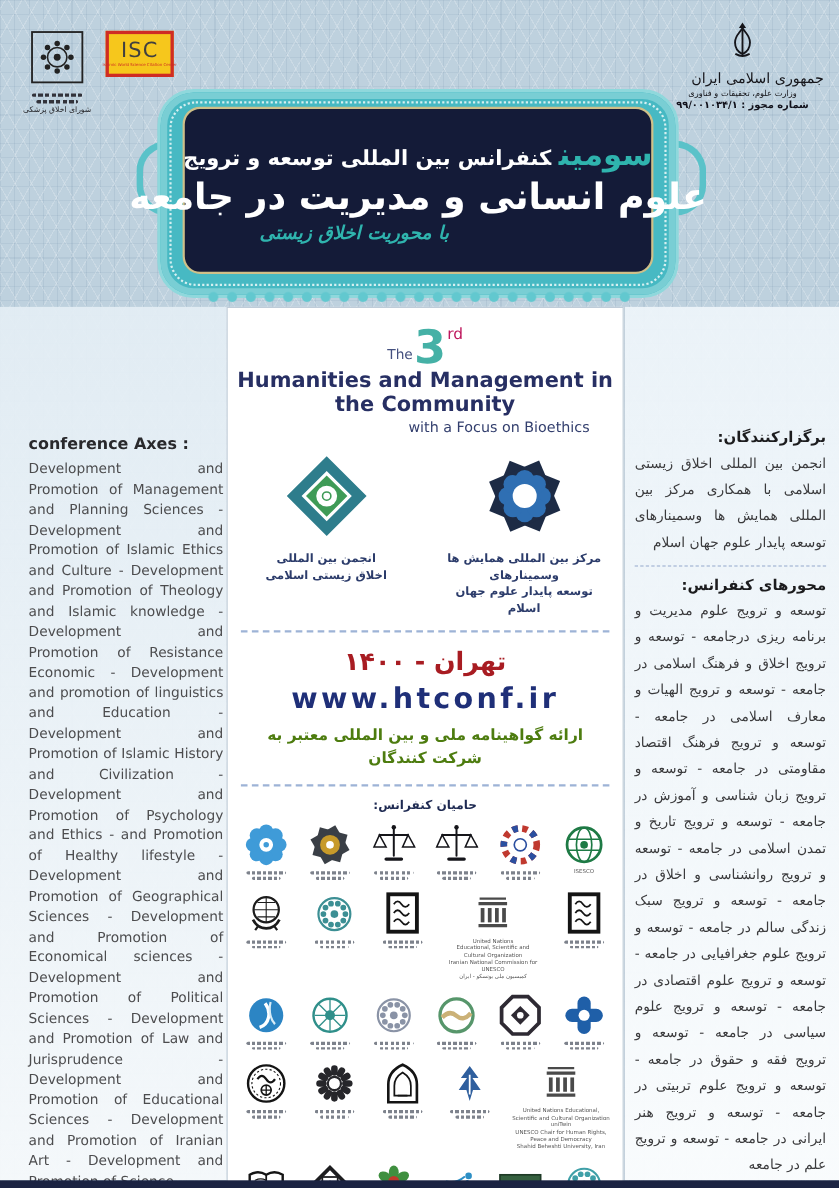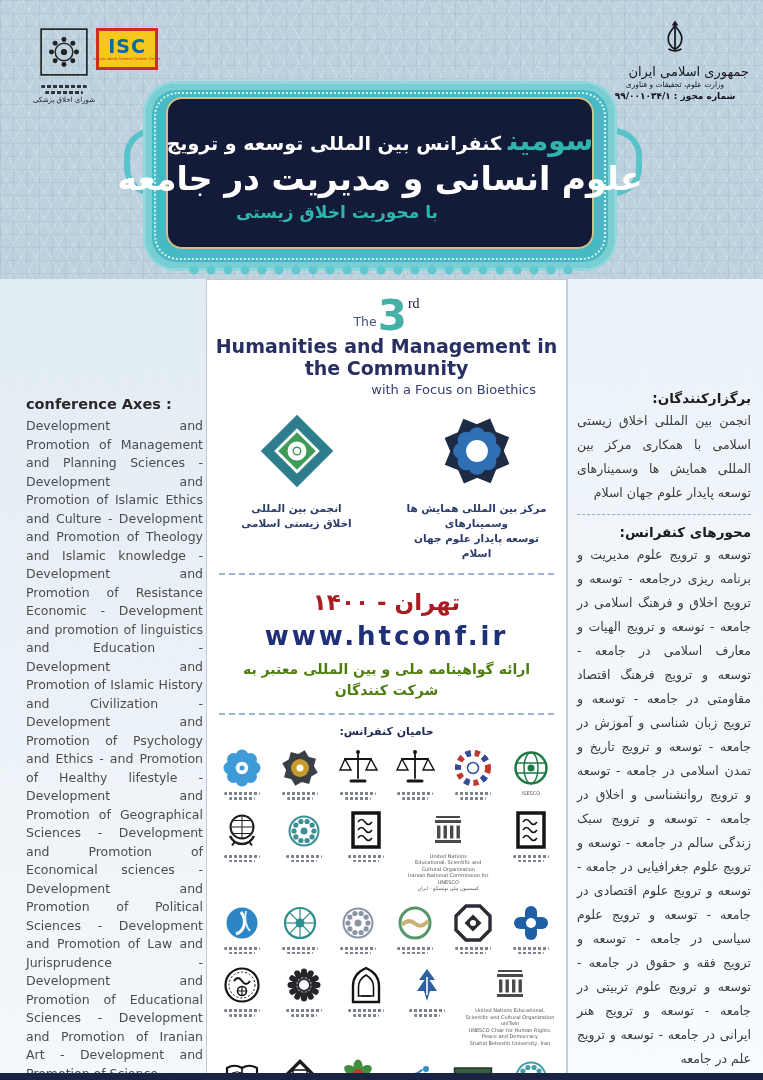--- a/index.html
+++ b/index.html
@@ -15,27 +15,27 @@
       repeating-linear-gradient(90deg,rgba(92,124,155,.12) 0 1px,transparent 1px 13px),
       repeating-linear-gradient(0deg,rgba(92,124,155,.10) 0 1px,transparent 1px 13px);}
   .side-panel-left{position:absolute;left:0;top:279px;width:206px;bottom:7px;
     background:linear-gradient(180deg,rgba(228,238,245,.92),rgba(247,250,252,.95));}
   .side-panel-right{position:absolute;left:567px;top:279px;right:0;bottom:7px;
     background:linear-gradient(180deg,rgba(238,245,250,.93),rgba(251,253,254,.96));
     border-left:1px solid #c3cfda;}
   .bottom-strip{position:absolute;left:0;right:0;bottom:0;height:7px;background:#1b2342;}
 
   
-  .logo-ethics{position:absolute;left:32px;top:26px;width:64px;text-align:center;}
+  .logo-ethics{position:absolute;left:20px;top:26px;width:64px;text-align:center;}
   .logo-ethics .cap{font-size:7px;color:#1e1e22;margin-top:2px;direction:rtl;}
   .scrib-dark{height:3px;background:repeating-linear-gradient(90deg,#32323a 0 4px,transparent 4px 6px);
     margin:3px auto 0;width:46px;border-radius:2px;}
   .isc{position:absolute;left:96px;top:28px;width:56px;height:36px;background:#f6c71c;
     border:3px solid #cf2c24;display:flex;flex-direction:column;align-items:center;justify-content:center;}
-  .isc .t{font-weight:bold;font-size:19px;color:#0369a1;line-height:1;letter-spacing:1px;}
+  .isc .t{font-weight:normal;font-size:19px;color:#404040;line-height:1;letter-spacing:1px;}
   .isc .s{font-size:3.6px;color:#cf2c24;margin-top:1.5px;white-space:nowrap;}
   .gov{position:absolute;right:14px;top:20px;width:148px;text-align:center;}
   .gov .l1{font-size:13px;color:#15151a;direction:rtl;margin-top:2px;text-align:right;}
   .gov .l2{font-size:7.5px;color:#15151a;direction:rtl;margin-top:1px;}
   .gov .l3{font-size:9px;color:#10101a;font-weight:bold;direction:rtl;margin-top:2px;}
 
   
   .frame{position:absolute;left:146px;top:84px;width:468px;height:184px;background:#47b9c3;
     border-radius:30px;box-shadow:0 0 0 3px #8fd8dc, inset 0 0 0 6px #79ced4;}
   .frame-dots{position:absolute;inset:8px;border:2px dotted #d6f0f1;border-radius:24px;}
@@ -45,30 +45,30 @@
   .curl{position:absolute;width:24px;height:56px;border:6px solid #5ac2c9;top:128px;}
   .curl.l{left:124px;border-right:none;border-radius:28px 0 0 28px;}
   .curl.r{left:612px;border-left:none;border-radius:0 28px 28px 0;}
 
   .banner{position:absolute;left:166px;top:97px;width:428px;height:152px;background:#141b38;
     border-radius:16px;border:2px solid #cfc089;direction:rtl;display:flex;flex-direction:column;
     justify-content:center;align-items:center;box-sizing:border-box;padding:4px 22px;}
   .b1{color:#fff;font-size:19px;font-weight:bold;white-space:nowrap;}
   .b1 .hl{color:#2fb4ae;font-size:28px;font-weight:800;margin-left:7px;}
   .b2{color:#fff;font-size:33px;font-weight:800;margin-top:2px;white-space:nowrap;}
-  .b3{color:#2fb4ae;font-size:17px;font-weight:bold;align-self:flex-end;margin-left:46px;margin-top:4px;}
+  .b3{color:#2fb4ae;font-size:17px;font-weight:bold;align-self:flex-end;margin-left:46px;margin-top:4px;font-style:italic;}
 
   
   .card{position:absolute;left:206px;top:279px;width:361px;height:801px;background:#fff;
     border:1px solid #bfccd8;box-sizing:border-box;}
   .t-row{display:flex;align-items:flex-end;justify-content:center;margin-top:20px;
     font-size:12.5px;color:#44507f;}
   .t-the{padding-bottom:3px;}
   .t-num{font-size:42px;line-height:.75;color:#45b1a6;font-weight:bold;margin:0 1px;}
-  .t-ord{font-size:14px;color:#0f172a;position:relative;top:-20px;font-family:Liberation Serif, serif;}
+  .t-ord{font-size:14px;color:#be185d;position:relative;top:-20px;}
   .t-rest{padding-bottom:3px;}
   .t2{font-size:19px;font-weight:800;color:#272f63;text-align:center;margin-top:3px;}
   .t3{font-size:13px;color:#333f6e;text-align:right;padding-right:30px;margin-top:3px;}
   .orgs{display:flex;justify-content:center;gap:30px;margin-top:16px;}
   .org{width:150px;text-align:center;}
   .org svg{width:76px;height:76px;}
   .org .cap{font-size:10.5px;color:#2c3c6b;font-weight:bold;margin-top:8px;line-height:1.45;direction:rtl;}
   .divider{border-top:2px dashed #9db3d6;margin:12px 12px 0;}
   .city{color:#a81c22;font-size:23px;font-weight:800;text-align:center;margin-top:14px;direction:rtl;}
   .url{color:#1f2f78;font-size:26px;font-weight:800;text-align:center;letter-spacing:3px;margin-top:6px;}

